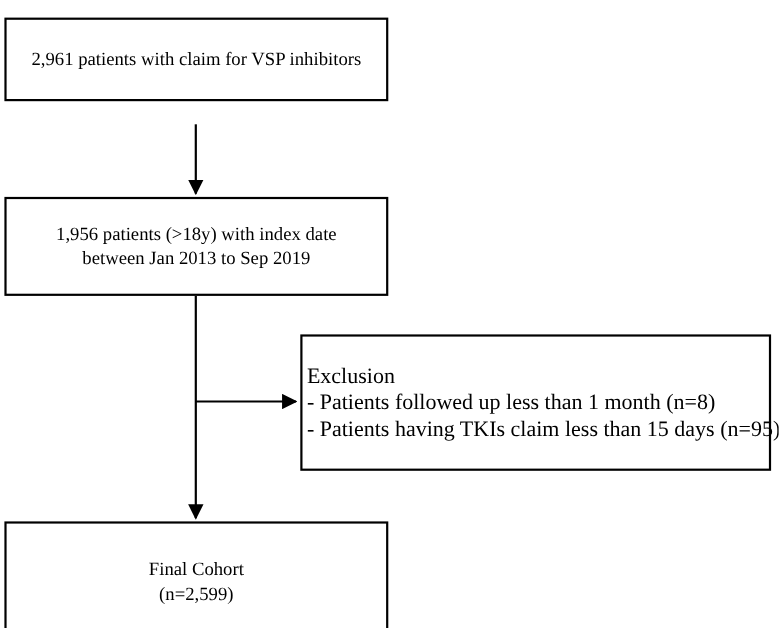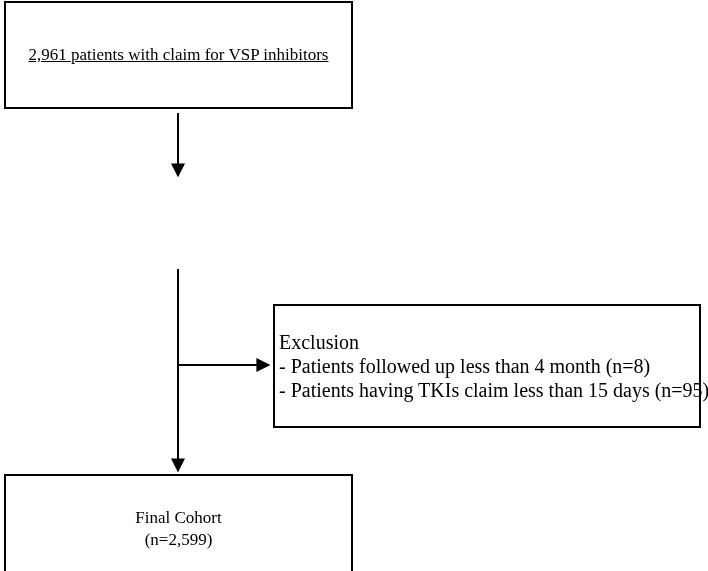--- a/index.html
+++ b/index.html
@@ -38,24 +38,23 @@
     text-align: center;
   }
   .box.left-aligned {
     align-items: flex-start;
     text-align: left;
     padding-left: 4px;
     padding-right: 4px;
   }
   .box-initial {
     left: 4px;
-    top: 1px;
+    top: 16px;
     width: 349px;
-    height: 108px;
-    text-decoration: underline;
+    height: 76px;
   }
   .box-index {
     left: 4px;
     top: 179px;
     width: 349px;
     height: 90px;
   }
   .box-exclusion {
     left: 273px;
     top: 304px;
@@ -91,24 +90,28 @@
     </defs>
     <line x1="178" y1="113" x2="178" y2="176" stroke="#000000" stroke-width="2" marker-end="url(#arrowhead)"></line>
     <line x1="178" y1="269" x2="178" y2="471" stroke="#000000" stroke-width="2" marker-end="url(#arrowhead)"></line>
     <line x1="178" y1="365" x2="269" y2="365" stroke="#000000" stroke-width="2" marker-end="url(#arrowhead)"></line>
   </svg>
 
   <div class="box centered box-initial">
     <div class="text-line">2,961 patients with claim for VSP inhibitors</div>
   </div>
 
+  <div class="box centered box-index">
+    <div class="text-line">1,956 patients (&gt;18y) with index date</div>
+    <div class="text-line">between Jan 2013 to Sep 2019</div>
+  </div>
 
   <div class="box left-aligned box-exclusion">
     <div class="text-line">Exclusion</div>
-    <div class="text-line">- Patients followed up less than 4 month (n=8)</div>
+    <div class="text-line">- Patients followed up less than 1 month (n=8)</div>
     <div class="text-line">- Patients having TKIs claim less than 15 days (n=95)</div>
   </div>
 
   <div class="box centered box-final">
     <div class="text-line">Final Cohort</div>
     <div class="text-line">(n=2,599)</div>
   </div>
 
 </div>
 

